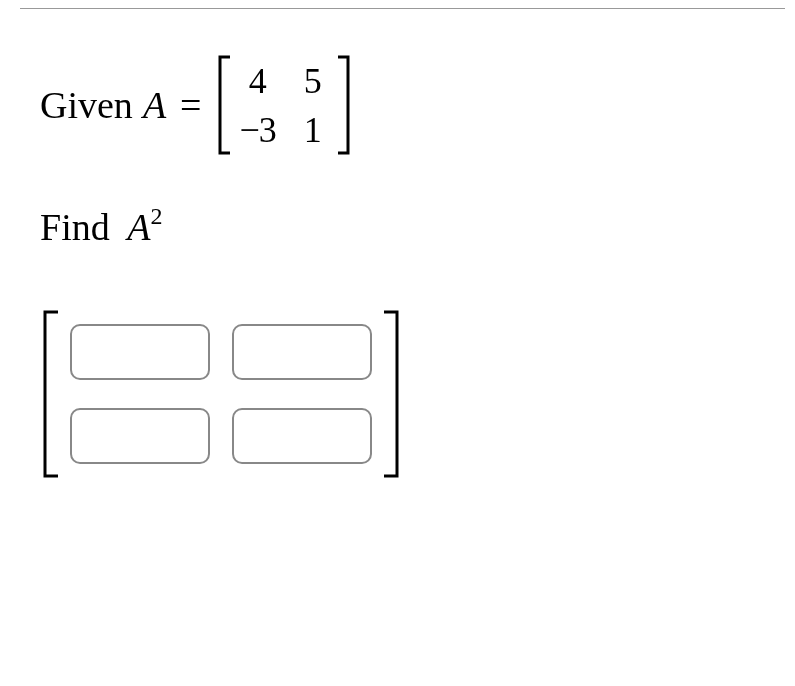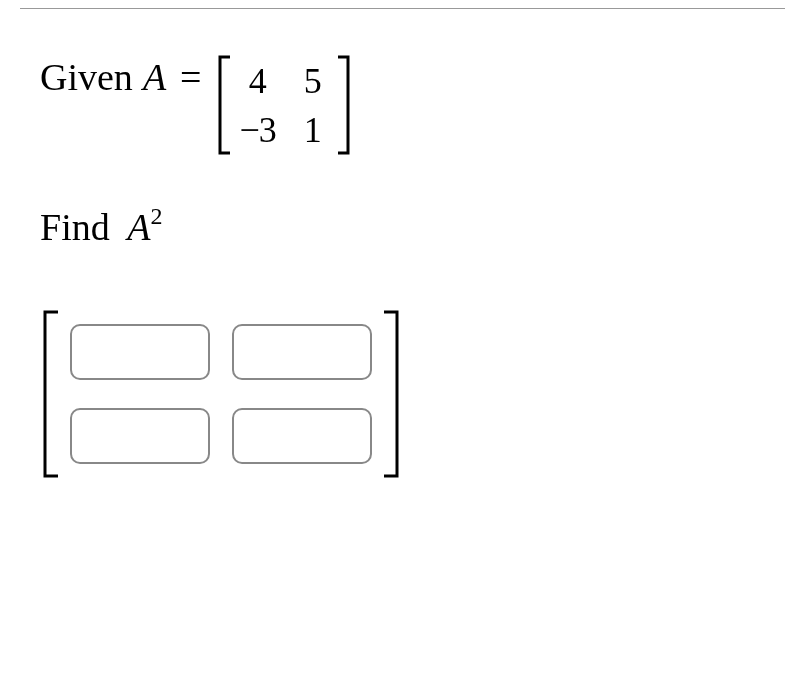--- a/index.html
+++ b/index.html
@@ -19,20 +19,21 @@
       left: 20px;
       right: 10px;
       height: 1px;
       background: #999;
     }
     .content {
       padding: 55px 40px;
     }
     .line1 {
       display: flex;
+      align-items: center;
       font-size: 38px;
       margin-bottom: 50px;
     }
     .given { margin-right: 10px; }
     .varA {
       font-style: italic;
       font-family: 'Times New Roman', serif;
       margin-right: 14px;
     }
     .equals { margin-right: 14px; }

